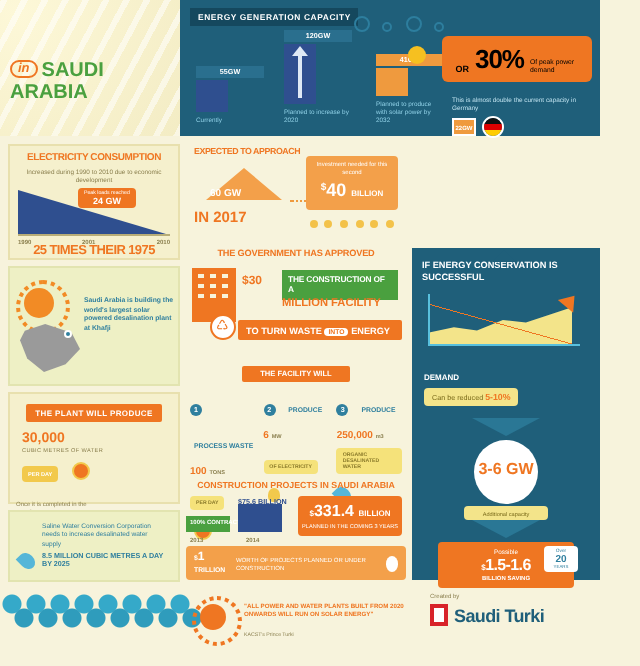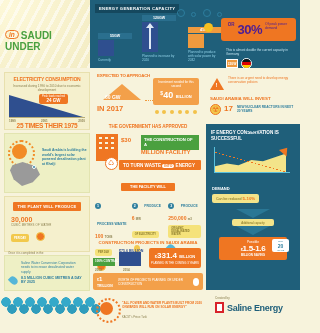--- a/index.html
+++ b/index.html
@@ -36,22 +36,22 @@
   .cog { display:inline-block; width:8px; height:8px; border:1.4px solid #2d7e9e;
          border-radius:50%; margin-left:2px; }
   .cog.sm { width:5px;height:5px; }
   .bar-wrap { position:absolute; bottom:6px; }
   .bcap { color:#fff; font-size:3.6px; font-weight:bold; background:#2a6f8e; padding:1px 2px;
           text-align:center; margin-bottom:1px; }
   .bbody { background:#2f4f8f; }
   .bcapt { color:#8fd0e6; font-size:3.2px; line-height:4px; margin-top:2px; width:34px; }
   .solarsun { position:absolute; width:9px;height:9px;border-radius:50%;background:#f6c020; }
   .pct {
-    position:absolute; right:4px; top:18px; background:#ef7622; color:#4c1d95;
-    border-radius:3px; padding:4px 5px 4px 7px; display:flex; align-items:flex-start; gap:3px;
+    position:absolute; right:4px; top:18px; background:#ef7622; color:#000000;
+    border-radius:3px; padding:4px 5px 4px 7px; display:flex; align-items:flex-end; gap:3px;
   }
   .pct .big { font-size:13px; font-weight:bold; letter-spacing:-.5px; }
   .pct .sm { font-size:3.4px; line-height:4.2px; width:26px; }
   .pct:before { content:""; position:absolute; left:-4px; top:9px; border:4px solid transparent;
                 border-right-color:#ef7622; }
   .ger { position:absolute; right:4px; top:48px; width:70px; }
   .ger-tx { color:#bfe2ef; font-size:3.2px; line-height:4px; }
   .ger-row { display:flex; align-items:center; gap:3px; margin-top:2px; }
   .ger-bar { width:12px;height:9px;background:#ef9a3e;border:1px solid #fff;
              color:#fff;font-size:3px;text-align:center;line-height:9px;font-weight:bold;}
@@ -253,21 +253,21 @@
   .credmark:after{content:"";position:absolute;left:2px;top:2px;width:5px;height:7px;background:#fff;}
   .credname { color:#1f5f7a; font-size:9px; font-weight:bold; letter-spacing:-.3px; }
 </style>
 </head>
 <body>
 
 <div class="page">
 
   <div class="hdr">
     <div class="hdr-t2">
-      <span class="inpill">in</span><span>SAUDI UNDER</span>
+      <span class="inpill">in</span><span>SAUDI ARABIA</span>
     </div>
   </div>
 
   <div class="gen">
     <div class="gen-lbl">ENERGY GENERATION CAPACITY</div>
     <div class="cogs">
       <span class="cog"></span>
       <span class="cog sm"></span>
       <span class="cog"></span>
       <span class="cog sm"></span>
@@ -478,45 +478,40 @@
       <div class="v"><i>$</i><span>331.4</span> <i>BILLION</i></div>
       <div class="c">PLANNED IN THE COMING 3 YEARS</div>
     </div>
     <div class="trill">
       <span class="t1"><i>$</i><span>1</span> <i>TRILLION</i></span>
       <span class="t2">WORTH OF PROJECTS PLANNED OR UNDER CONSTRUCTION</span>
       <span class="ic"></span>
     </div>
   </div>
 
-  <div class="warn">
-    <div class="wtri"></div>
-    <div class="wtx">There is an urgent need to develop energy conservation policies</div>
-    <div class="invhdr">SAUDI ARABIA WILL INVEST</div>
-    <div class="rad"></div>
-    <div class="n17">17</div>
-    <div class="n17t">NEW NUCLEAR REACTORS IN NEXT 20 YEARS</div>
-  </div>
 
   <div class="cons">
     <div class="cons-t">IF ENERGY CONSERVATION IS SUCCESSFUL</div>
     <div class="lchart">
       <div class="larea"></div>
       <div class="lline"></div>
       <div class="larrow"></div>
       <div class="laxis"></div>
       <div class="laxisv"></div>
     </div>
     <div class="demand">DEMAND</div>
     <div class="redchip">
       <span>Can be reduced</span>
       <b>5-10%</b>
     </div>
     <div style="height:34px"></div>
     <div class="chev"></div>
+    <div class="circ">
+      <div class="g">3-6 GW</div>
+    </div>
     <div class="addcap">Additional capacity</div>
     <div class="chev"></div>
     <div class="saving">
       <div class="s1">Possible</div>
       <div class="s2"><i>$</i><span>1.5-1.6</span></div>
       <div class="s3">BILLION SAVING</div>
       <div class="overbox">
         <div class="o1">Over</div>
         <div class="o2">20</div>
         <div class="o3">YEARS</div>
@@ -526,17 +521,17 @@
 
   <div class="foot">
     <div class="fsun"></div>
     <div class="fq">"ALL POWER AND WATER PLANTS BUILT FROM 2020 ONWARDS WILL RUN ON SOLAR ENERGY"</div>
     <div class="fsrc">KACST's Prince Turki</div>
   </div>
   <div class="cred">
     <div class="credby">Created by</div>
     <div class="credlogo">
       <div class="credmark"></div>
-      <div class="credname">Saline Energy</div>
+      <div class="credname">Saudi Turki</div>
     </div>
   </div>
 
 </div>
 
 </body></html>

